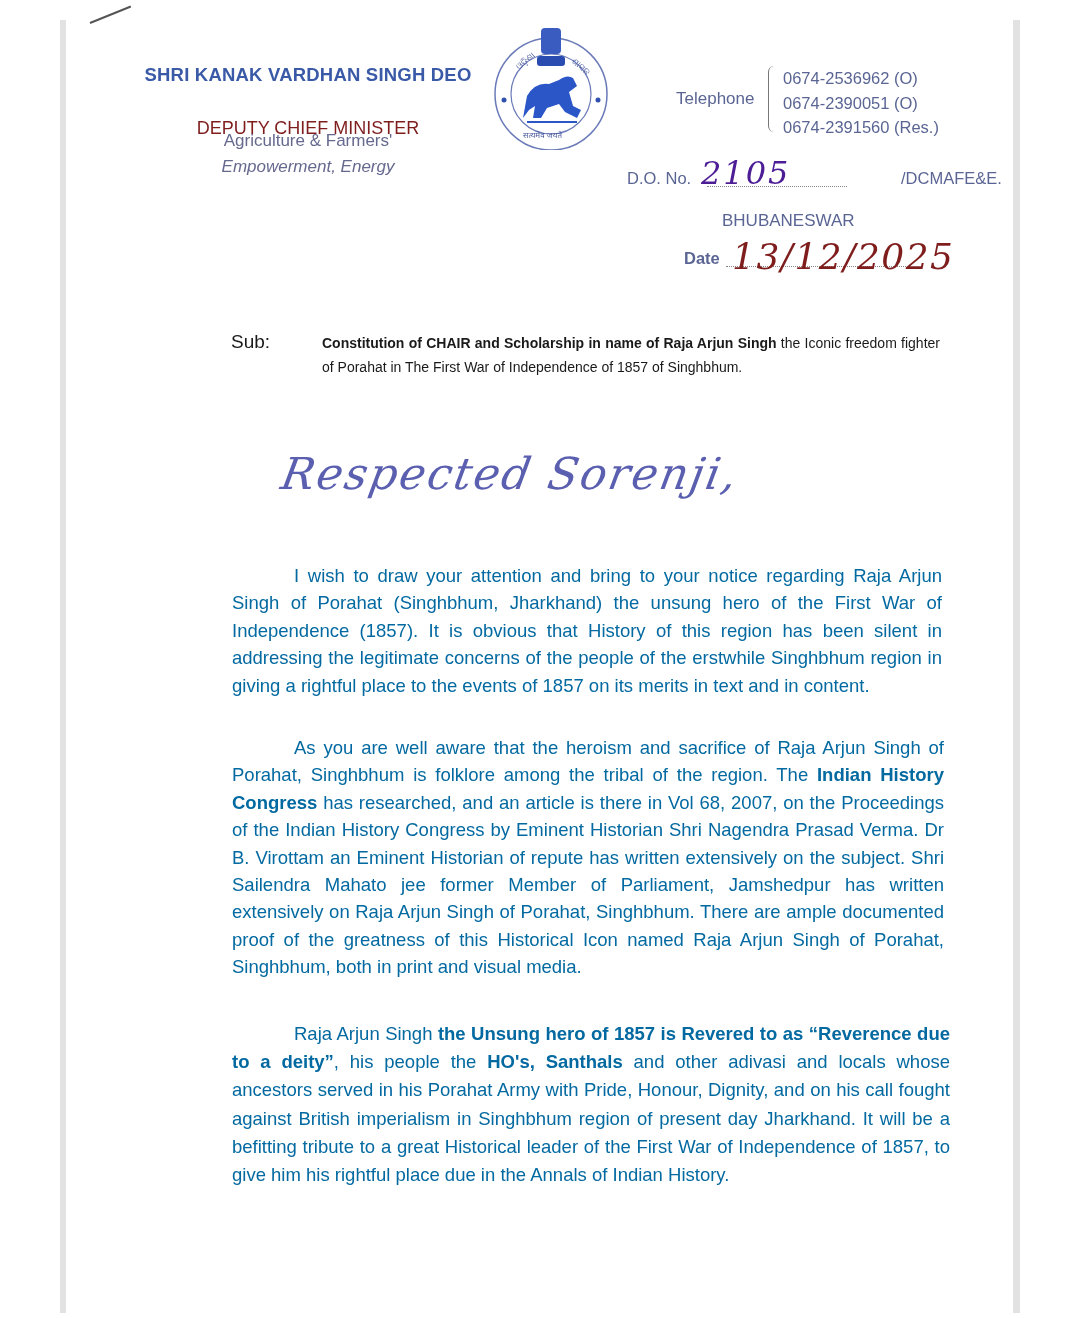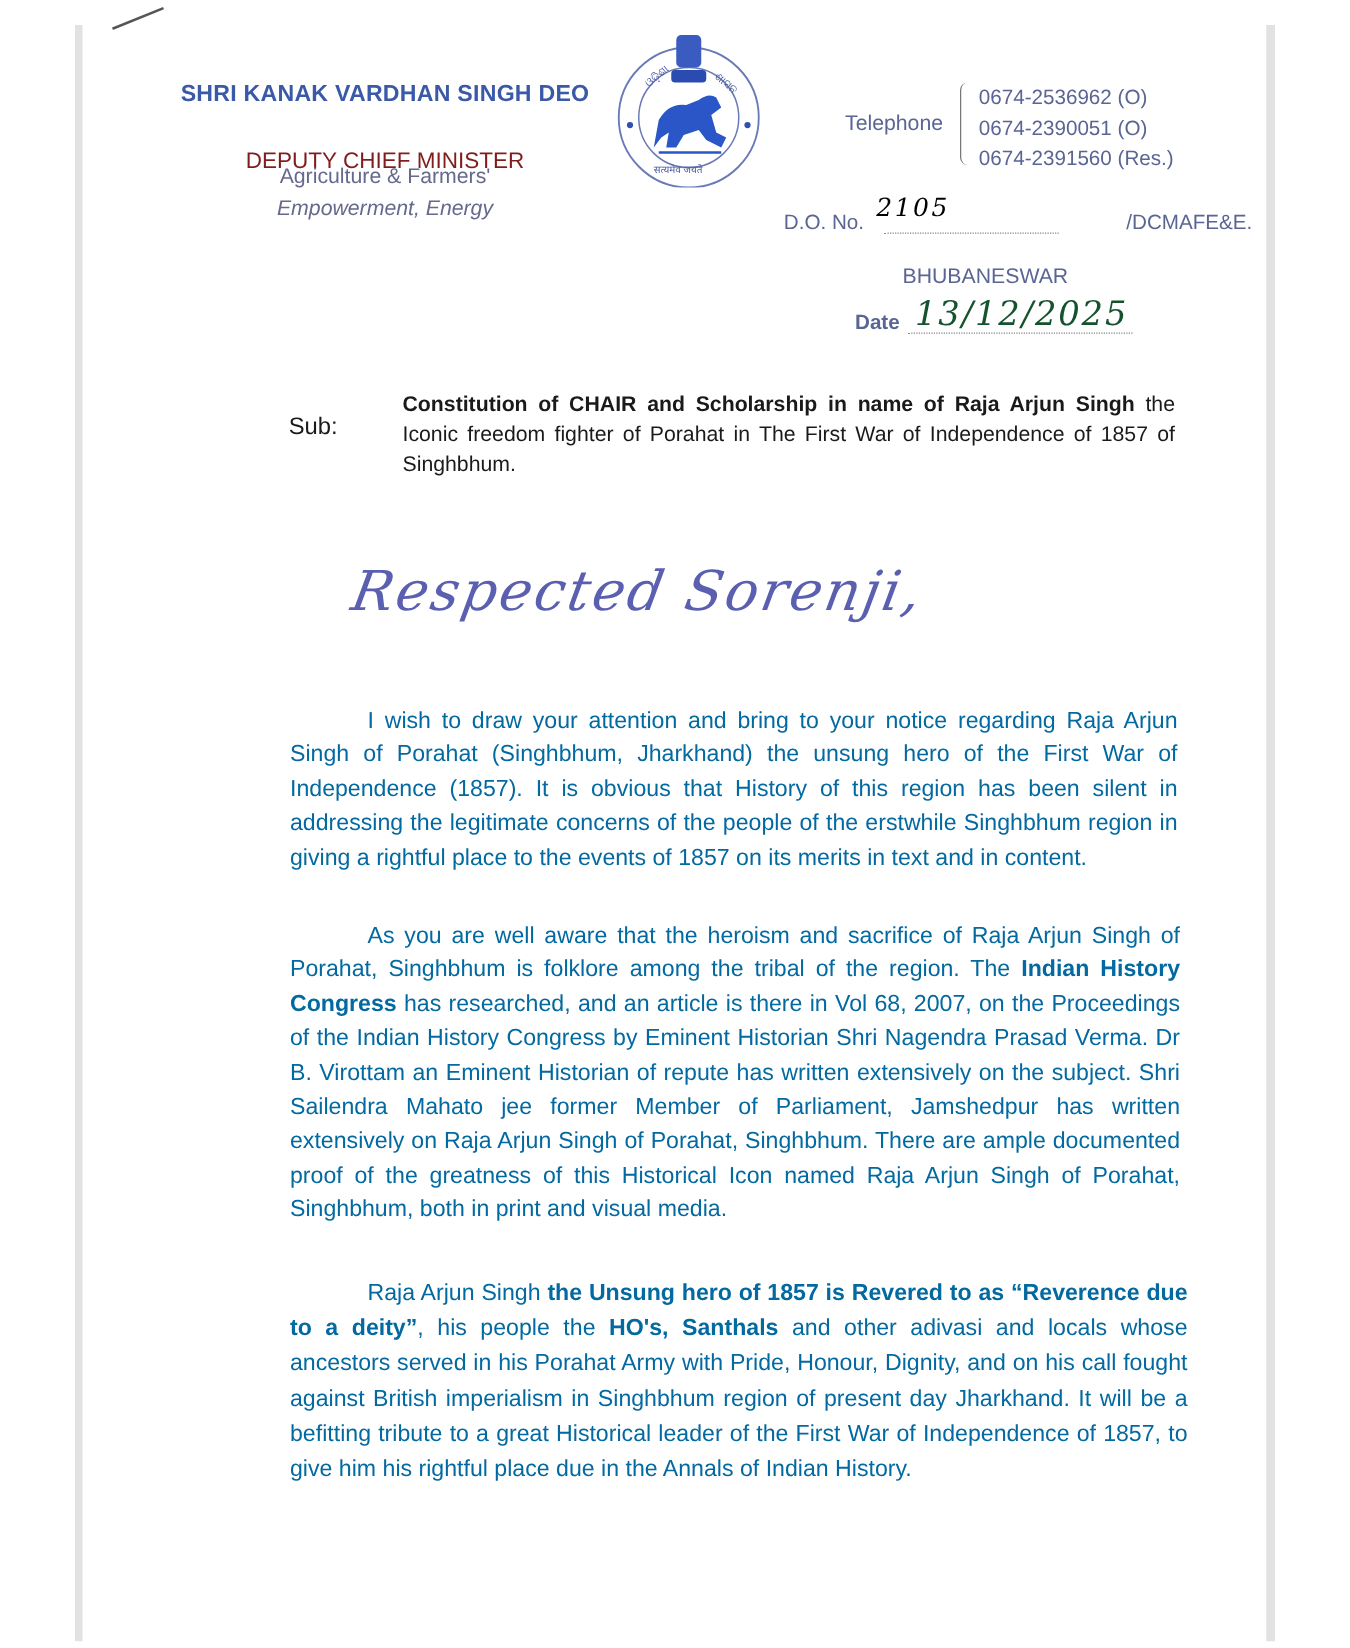--- a/index.html
+++ b/index.html
@@ -16,32 +16,32 @@
   .lh-dept2 { left: 170px; top: 157px; width: 276px; font-size: 17px; color: #66698e; font-style: italic; }
 
   .emblem { position: absolute; left: 489px; top: 26px; width: 124px; height: 124px; }
 
   .tel-label { position: absolute; left: 676px; top: 89px; font-size: 17px; color: #5a6594; }
   .tel-brace { position: absolute; left: 768px; top: 66px; width: 8px; height: 66px; border-left: 1.5px solid #777; border-radius: 6px 0 0 6px; }
   .tel-list { position: absolute; left: 783px; top: 66px; font-size: 16.5px; color: #5a6594; line-height: 24.5px; }
 
   .do-row { position: absolute; left: 627px; top: 160px; width: 340px; height: 30px; font-size: 16.5px; color: #5a6594; }
   .do-label { position: absolute; left: 0; top: 9px; }
-  .do-num { position: absolute; left: 74px; top: -6px; font-family: "DejaVu Serif", serif; font-style: italic; font-size: 20px; color: #000000; letter-spacing: 2px; }
+  .do-num { position: absolute; left: 74px; top: -6px; font-family: "DejaVu Serif", serif; font-style: italic; font-size: 32px; color: #4c1d95; letter-spacing: 2px; }
   .do-dots { position: absolute; left: 80px; top: 26px; width: 140px; border-top: 1.5px dotted #888; }
   .do-suffix { position: absolute; left: 226px; top: 9px; margin-left: 48px; }
 
   .city { position: absolute; left: 722px; top: 211px; font-size: 17px; color: #5a6594; text-align: center; }
   .date-row { position: absolute; left: 684px; top: 236px; width: 260px; height: 36px; color: #5a6594; }
   .date-label { position: absolute; left: 0; top: 13px; font-size: 16.5px; font-weight: bold; }
-  .date-val { position: absolute; left: 48px; top: 0px; font-family: "DejaVu Serif", serif; font-style: italic; font-size: 27px; color: #14532d; letter-spacing: 1.5px; }
+  .date-val { position: absolute; left: 48px; top: 0px; font-family: "DejaVu Serif", serif; font-style: italic; font-size: 36px; color: #7f1d1d; letter-spacing: 1.5px; }
   .date-dots { position: absolute; left: 42px; top: 30px; width: 180px; border-top: 1.5px dotted #888; }
 
   .sub-label { position: absolute; left: 231px; top: 331px; font-size: 19px; font-family: "Liberation Sans Narrow", "Liberation Sans", sans-serif; }
-  .sub-text { position: absolute; left: 322px; top: 312px; width: 618px; font-size: 17px; line-height: 24px; text-align: justify; }
+  .sub-text { position: absolute; left: 322px; top: 331px; width: 618px; font-size: 14px; line-height: 24px; text-align: justify; }
   .sub-text b { font-weight: bold; }
 
   .salutation { position: absolute; left: 282px; top: 448px; font-family: "DejaVu Serif", serif; font-style: italic; font-size: 44px; color: #4a4ea8; letter-spacing: 2px; transform: skewX(-10deg); opacity: 0.9; }
 
   .para { position: absolute; left: 232px; width: 710px; font-size: 18.5px; line-height: 27.4px; text-align: justify; color: #0369a1; }
   .para .indent { display: inline-block; width: 62px; }
   .para b { font-weight: bold; }
   .p1 { top: 562px; }
   .p2 { top: 734px; width: 712px; }
   .p3 { top: 1020px; width: 718px; line-height: 28.2px; }

